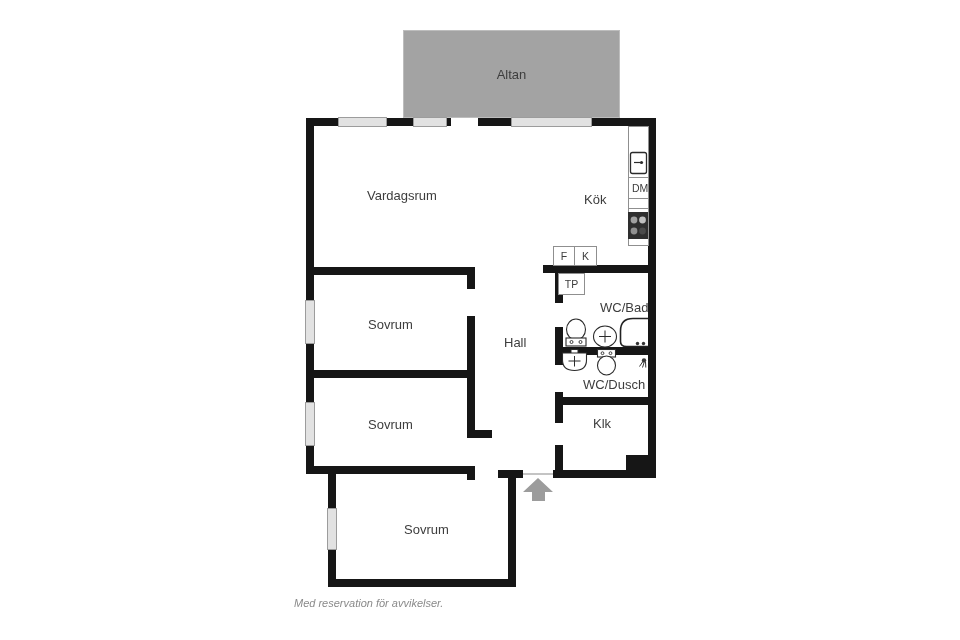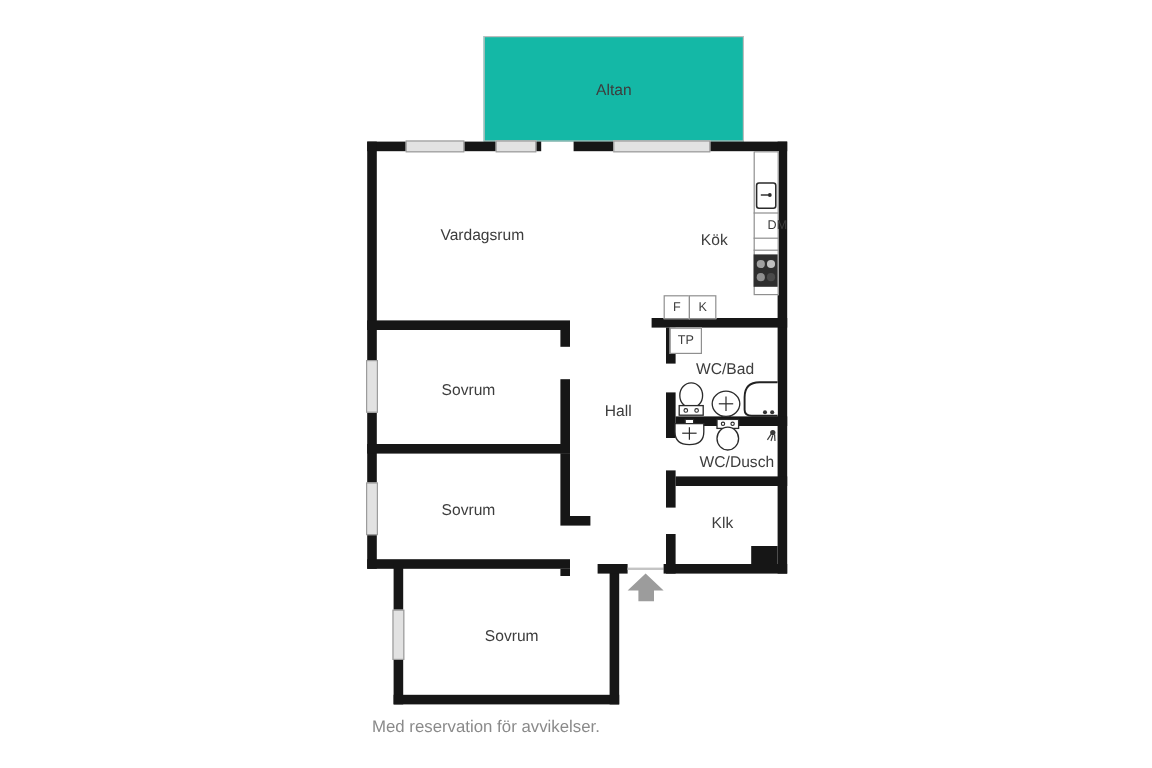--- a/index.html
+++ b/index.html
@@ -4,30 +4,30 @@
 <style>
   html,body{margin:0;padding:0;background:#ffffff;}
   #canvas{position:relative;width:960px;height:640px;background:#ffffff;overflow:hidden;
           font-family:"Liberation Sans", sans-serif;}
   .wall{position:absolute;background:#161616;}
   .win{position:absolute;background:#e2e2e2;border:1px solid #9c9c9c;box-sizing:border-box;z-index:5;}
   .thin{position:absolute;background:#ffffff;border:1px solid #8f8f8f;box-sizing:border-box;}
   .sep{position:absolute;background:#8f8f8f;}
   .lbl{position:absolute;color:#3d3d3d;font-size:13px;white-space:nowrap;z-index:8;}
   .cell-lbl{display:flex;align-items:center;justify-content:center;color:#3d3d3d;}
-  #altan{position:absolute;left:403px;top:30px;width:217px;height:88px;background:#14b8a6;
+  #altan{position:absolute;left:403px;top:30px;width:217px;height:88px;background:#a3a3a3;
          border:1px solid #bdbdbd;box-sizing:border-box;display:flex;align-items:center;justify-content:center;}
   #altan .lbl{position:static;}
   #stove{position:absolute;left:628px;top:212px;width:20px;height:27px;background:#2e2e2e;z-index:6;}
   #threshold{position:absolute;left:523px;top:473px;width:30px;height:2px;background:#c4c4c4;}
-  #disclaimer{position:absolute;left:310px;top:597px;font-size:14px;color:#8a8a8a;white-space:nowrap;}
+  #disclaimer{position:absolute;left:294px;top:597px;font-size:11px;color:#8a8a8a;white-space:nowrap;font-style:italic;}
   #fixtures{position:absolute;left:0;top:0;z-index:7;}
   #counter{position:absolute;left:628px;top:126px;width:21px;height:120px;border:1px solid #8f8f8f;
            background:#ffffff;box-sizing:border-box;}
-  #dm-cell{position:absolute;left:616px;top:178px;width:40px;height:20px;text-align:right;
+  #dm-cell{position:absolute;left:632px;top:178px;width:40px;height:20px;text-align:left;
            font-size:10.5px;color:#3d3d3d;line-height:20px;z-index:8;}
   .fk{position:absolute;top:246px;height:20px;font-size:10.5px;z-index:6;}
   #tp-box{position:absolute;left:558px;top:273px;width:27px;height:22px;font-size:10.5px;z-index:6;}
 </style>
 </head>
 <body>
 
 <div id="canvas">
 
   <div id="altan">
@@ -160,19 +160,19 @@
       <polygon points="538,478 553,492 545,492 545,501 532,501 532,492 523,492" fill="#9c9c9c"></polygon>
     </g>
   </svg>
 
   <div class="lbl" style="left:367px;top:188px;">Vardagsrum</div>
   <div class="lbl" style="left:584px;top:192px;">Kök</div>
   <div class="lbl" style="left:368px;top:317px;">Sovrum</div>
   <div class="lbl" style="left:368px;top:417px;">Sovrum</div>
   <div class="lbl" style="left:404px;top:522px;">Sovrum</div>
   <div class="lbl" style="left:504px;top:335px;">Hall</div>
-  <div class="lbl" style="left:580px;top:300px;text-align:right;">WC/Bad</div>
+  <div class="lbl" style="left:600px;top:300px;text-align:right;">WC/Bad</div>
   <div class="lbl" style="left:583px;top:377px;">WC/Dusch</div>
-  <div class="lbl" style="left:593px;top:428px;text-align:right;">Klk</div>
+  <div class="lbl" style="left:593px;top:416px;text-align:right;">Klk</div>
 
   <div id="disclaimer">Med reservation för avvikelser.</div>
 
 </div>
 
 </body></html>

